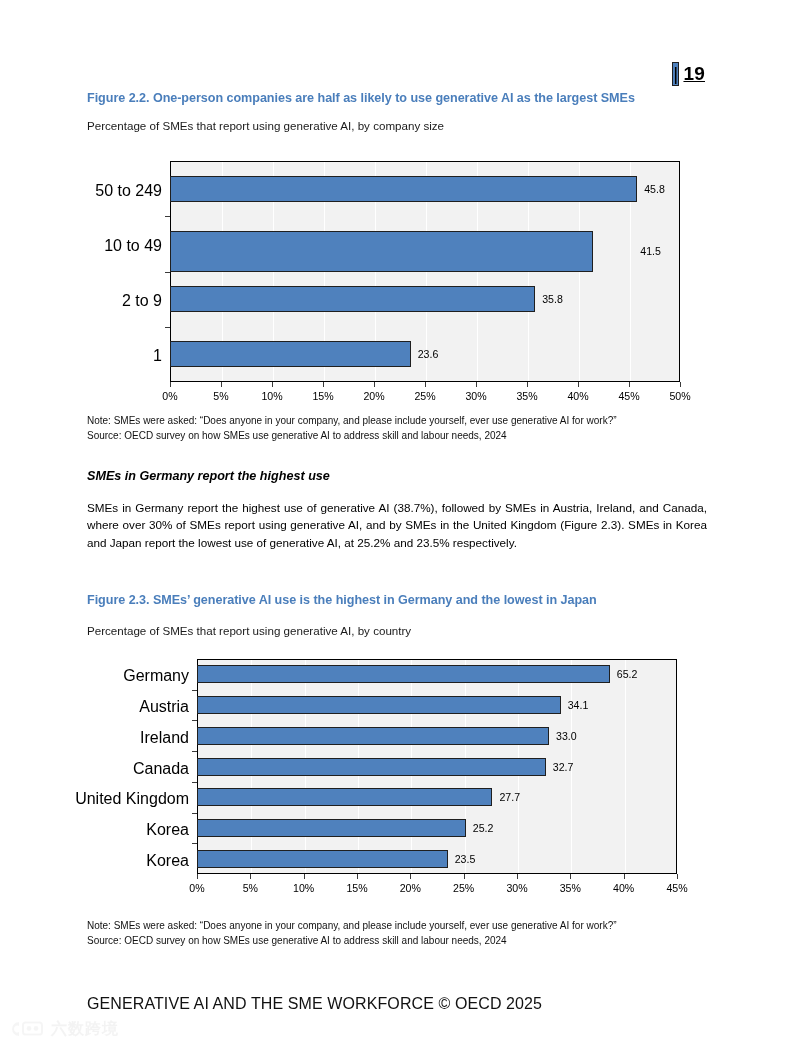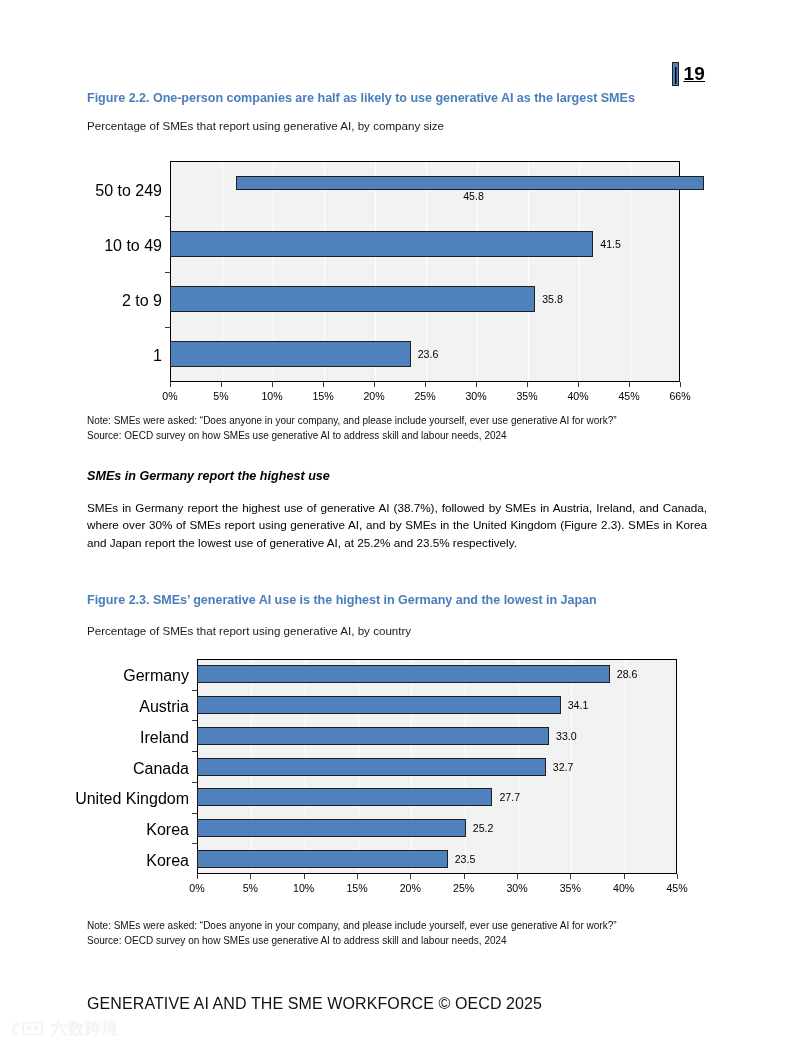--- a/index.html
+++ b/index.html
@@ -211,27 +211,27 @@
       <div class="gridline" style="left: 102px;"></div>
       <div class="gridline" style="left: 153px;"></div>
       <div class="gridline" style="left: 204px;"></div>
       <div class="gridline" style="left: 255px;"></div>
       <div class="gridline" style="left: 306px;"></div>
       <div class="gridline" style="left: 357px;"></div>
       <div class="gridline" style="left: 408px;"></div>
       <div class="gridline" style="left: 459px;"></div>
       <div class="gridline" style="left: 510px;"></div>
     </div>
-    <div class="bar-row" style="left: 170px; top: 175.625px; height: 26px; width: 600px; flex-direction: column;">
+    <div class="bar-row" style="left: 170px; top: 175.625px; height: 26px; width: 600px;">
       <div class="bar" style="width: 467.16px; background: rgb(79, 129, 189);"></div>
       <span class="bar-value">45.8</span>
     </div>
     <div class="cat-label" style="left: 10px; width: 152px; top: 181.625px;">50 to 249</div>
     <div class="ytick" style="left: 165px; top: 216.25px;"></div>
-    <div class="bar-row" style="left: 170px; top: 230.875px; height: 26px; width: 600px;">
+    <div class="bar-row" style="left: 170px; top: 230.875px; height: 41px; width: 600px; gap: 40px;">
       <div class="bar" style="width: 423.3px; background: rgb(79, 129, 189);"></div>
       <span class="bar-value">41.5</span>
     </div>
     <div class="cat-label" style="left: 10px; width: 152px; top: 236.875px;">10 to 49</div>
     <div class="ytick" style="left: 165px; top: 271.5px;"></div>
     <div class="bar-row" style="left: 170px; top: 286.125px; height: 26px; width: 600px;">
       <div class="bar" style="width: 365.16px; background: rgb(79, 129, 189);"></div>
       <span class="bar-value">35.8</span>
     </div>
     <div class="cat-label" style="left: 10px; width: 152px; top: 292.125px;">2 to 9</div>
@@ -255,35 +255,35 @@
     <div class="xtick-label" style="left: 395px; width: 60px; top: 390px;">25%</div>
     <div class="xtick" style="left: 476px; top: 382px;"></div>
     <div class="xtick-label" style="left: 446px; width: 60px; top: 390px;">30%</div>
     <div class="xtick" style="left: 527px; top: 382px;"></div>
     <div class="xtick-label" style="left: 497px; width: 60px; top: 390px;">35%</div>
     <div class="xtick" style="left: 578px; top: 382px;"></div>
     <div class="xtick-label" style="left: 548px; width: 60px; top: 390px;">40%</div>
     <div class="xtick" style="left: 629px; top: 382px;"></div>
     <div class="xtick-label" style="left: 599px; width: 60px; top: 390px;">45%</div>
     <div class="xtick" style="left: 680px; top: 382px;"></div>
-    <div class="xtick-label" style="left: 650px; width: 60px; top: 390px;">66%</div>
+    <div class="xtick-label" style="left: 650px; width: 60px; top: 390px;">50%</div>
     <div class="plot" style="left: 197px; top: 659px; width: 480px; height: 215px;">
       <div class="gridline" style="left: 53.3333px;"></div>
       <div class="gridline" style="left: 106.667px;"></div>
       <div class="gridline" style="left: 160px;"></div>
       <div class="gridline" style="left: 213.333px;"></div>
       <div class="gridline" style="left: 266.667px;"></div>
       <div class="gridline" style="left: 320px;"></div>
       <div class="gridline" style="left: 373.333px;"></div>
       <div class="gridline" style="left: 426.667px;"></div>
       <div class="gridline" style="left: 480px;"></div>
     </div>
     <div class="bar-row" style="left: 197px; top: 665.357px; height: 18px; width: 570px;">
       <div class="bar" style="width: 412.8px; background: rgb(79, 129, 189);"></div>
-      <span class="bar-value">28.6</span>
+      <span class="bar-value">65.2</span>
     </div>
     <div class="cat-label" style="left: 37px; width: 152px; top: 667.357px;">Germany</div>
     <div class="ytick" style="left: 192px; top: 689.714px;"></div>
     <div class="bar-row" style="left: 197px; top: 696.071px; height: 18px; width: 570px;">
       <div class="bar" style="width: 363.733px; background: rgb(79, 129, 189);"></div>
       <span class="bar-value">34.1</span>
     </div>
     <div class="cat-label" style="left: 37px; width: 152px; top: 698.071px;">Austria</div>
     <div class="ytick" style="left: 192px; top: 720.429px;"></div>
     <div class="bar-row" style="left: 197px; top: 726.786px; height: 18px; width: 570px;">

